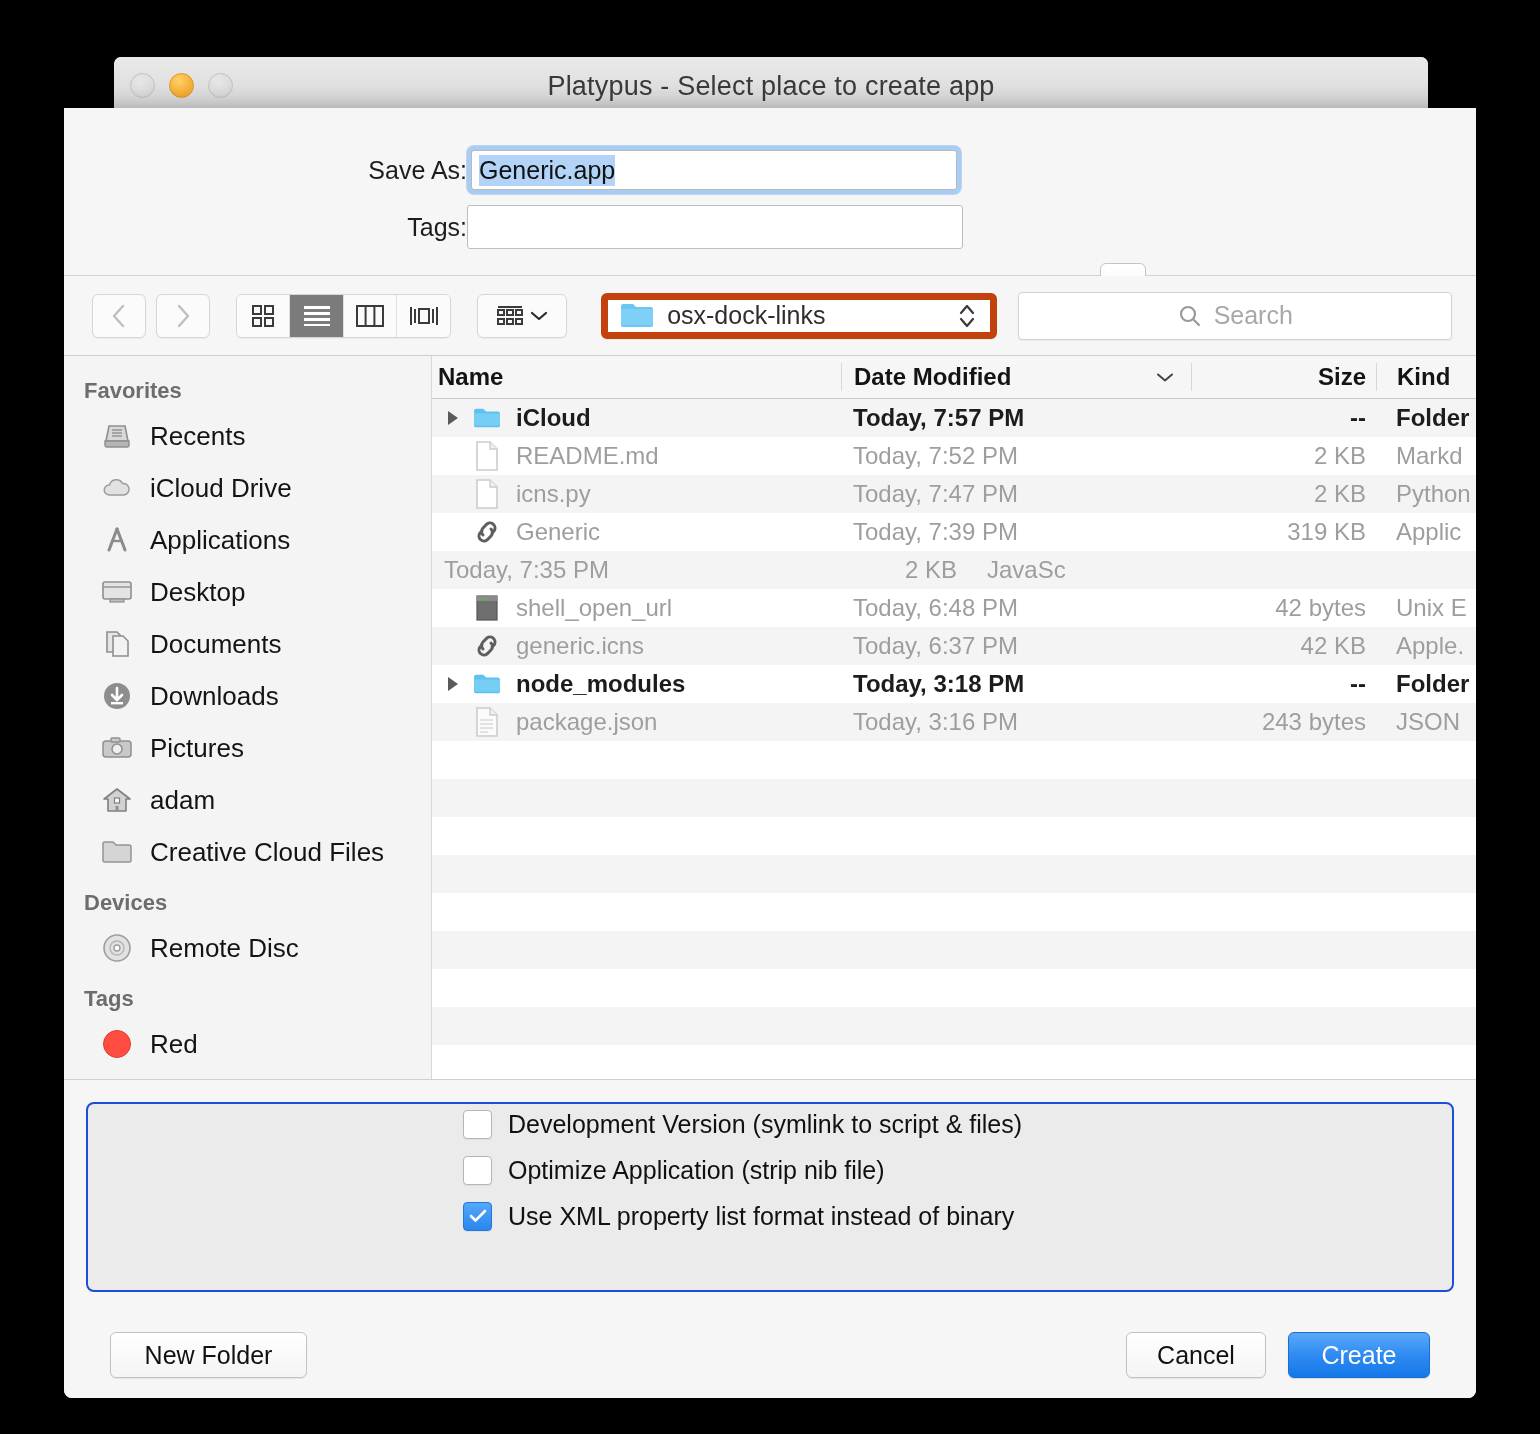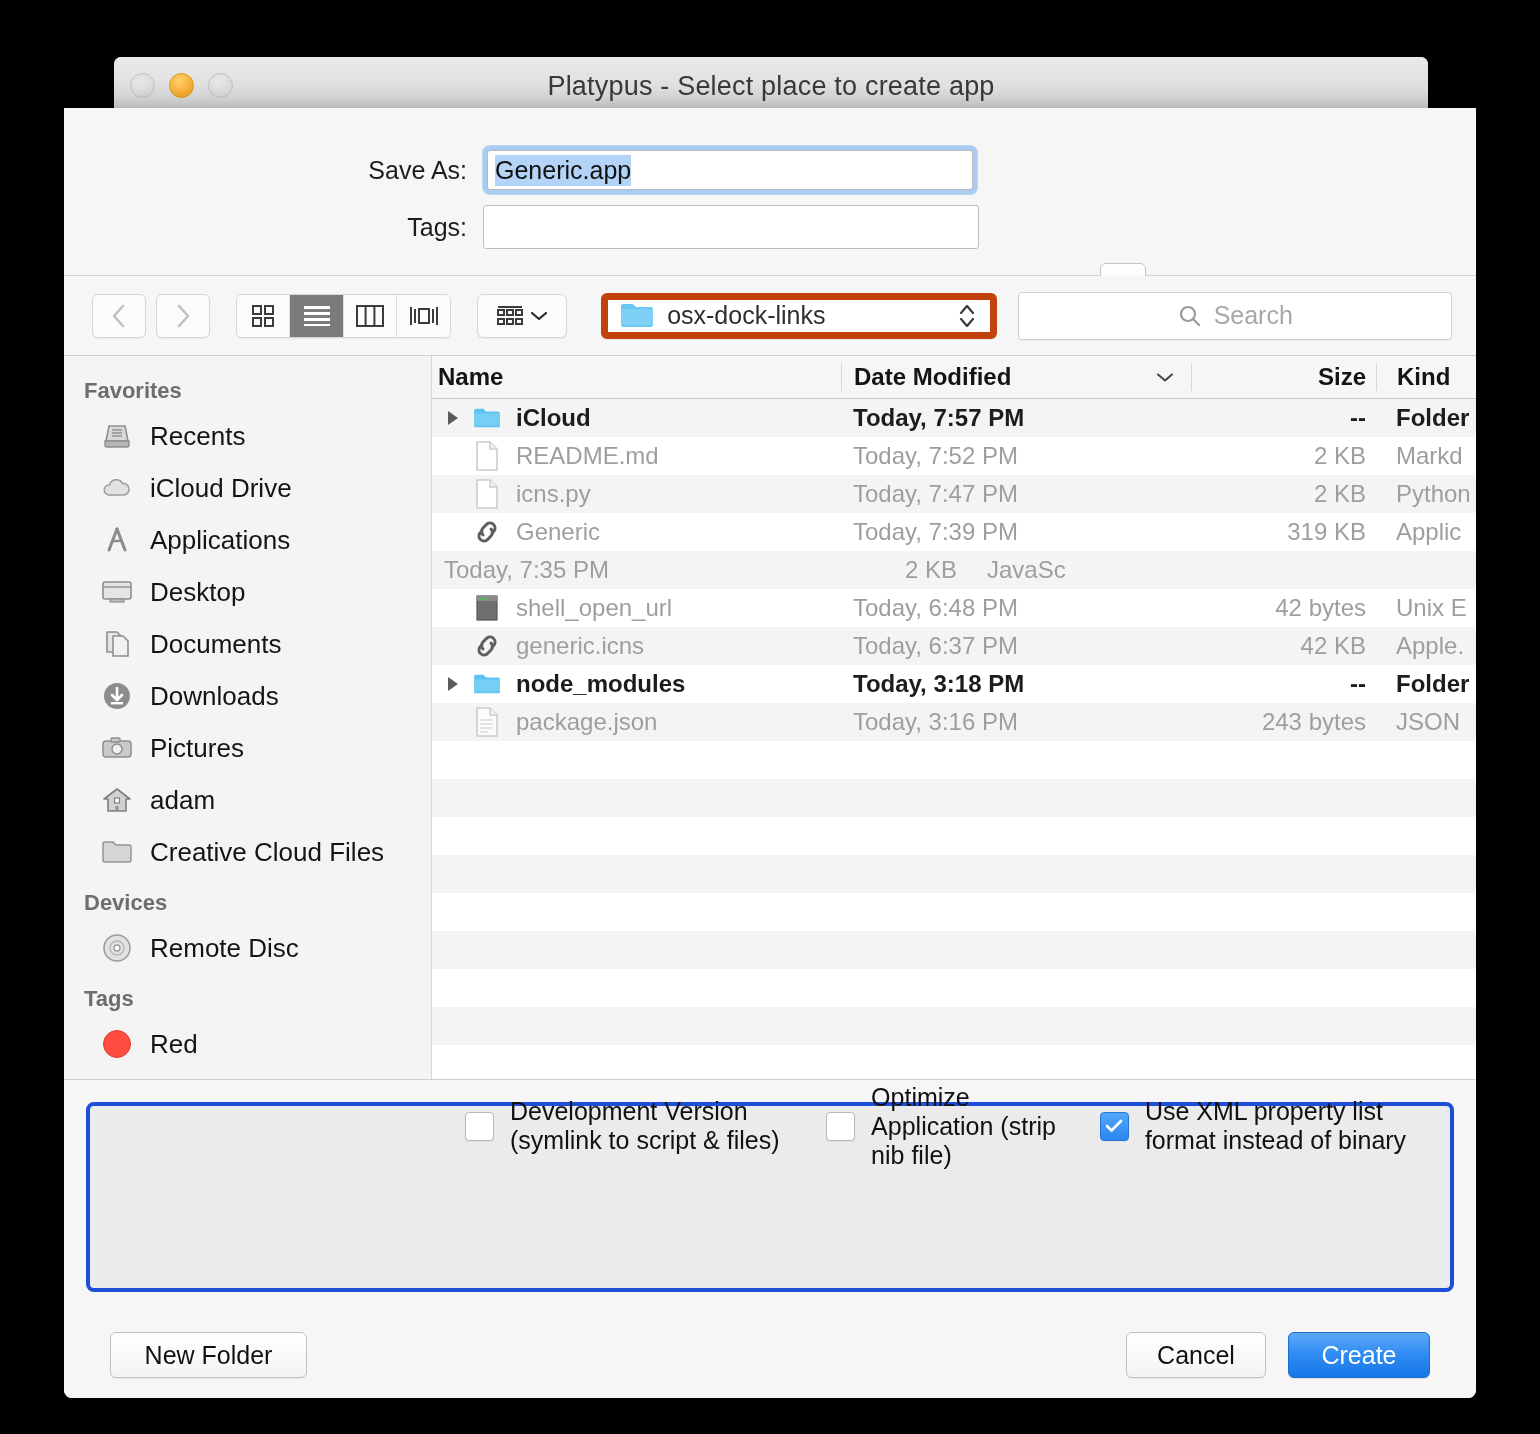--- a/index.html
+++ b/index.html
@@ -92,21 +92,21 @@
   .field-row {
     position: absolute;
     display: flex;
     align-items: center;
   }
   .field-label {
     font-size: 25px;
     color: #1d1d1d;
     text-align: right;
     width: 160px;
-    margin-right: 16px;
+    margin-right: 0;
   }
   .save-as-row { left: 243px; top: 38px; }
   .tags-row { left: 243px; top: 97px; }
 
   .focus-wrap {
     padding: 4px;
     border-radius: 7px;
     background: #a8cdf4;
     box-shadow: 0 0 0 1px rgba(90,150,220,0.35);
   }
@@ -369,24 +369,24 @@
   .options-wrap {
     height: 232px;
     background: #f6f6f6;
     border-top: 1px solid #cfcfcf;
     padding: 22px 22px 0 22px;
     box-sizing: border-box;
   }
   .options-panel {
     height: 190px;
     background: #ebebeb;
-    border: 4px solid #1d4ed8;
+    border: 2px solid #1d4ed8;
     border-radius: 8px;
     display: flex;
-    flex-direction: row;
+    flex-direction: column;
     padding-left: 375px;
     box-sizing: border-box;
     gap: 6px;
   }
   .check-row {
     display: flex;
     align-items: center;
     gap: 16px;
     height: 40px;
   }

